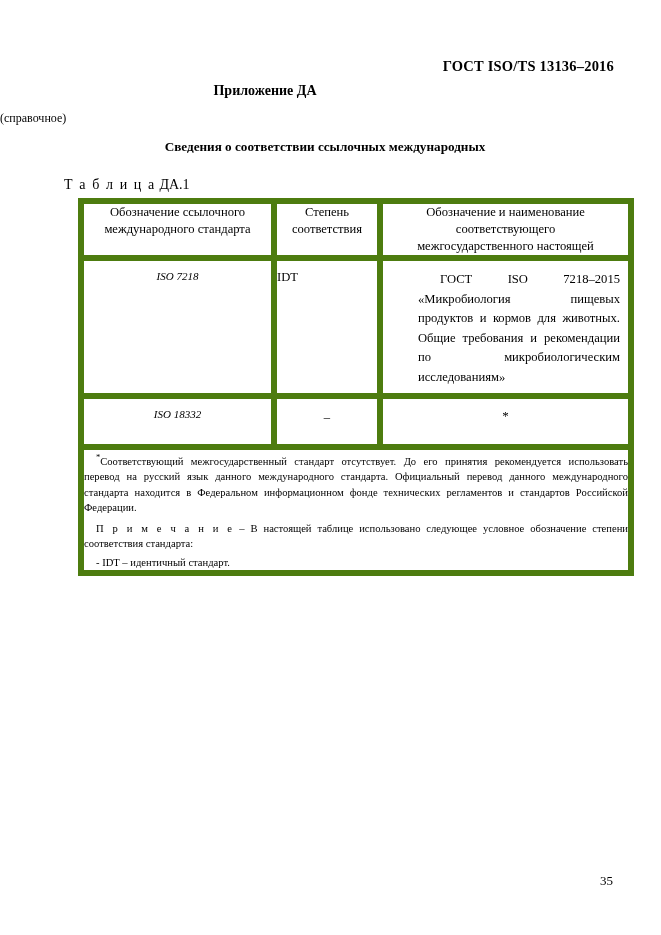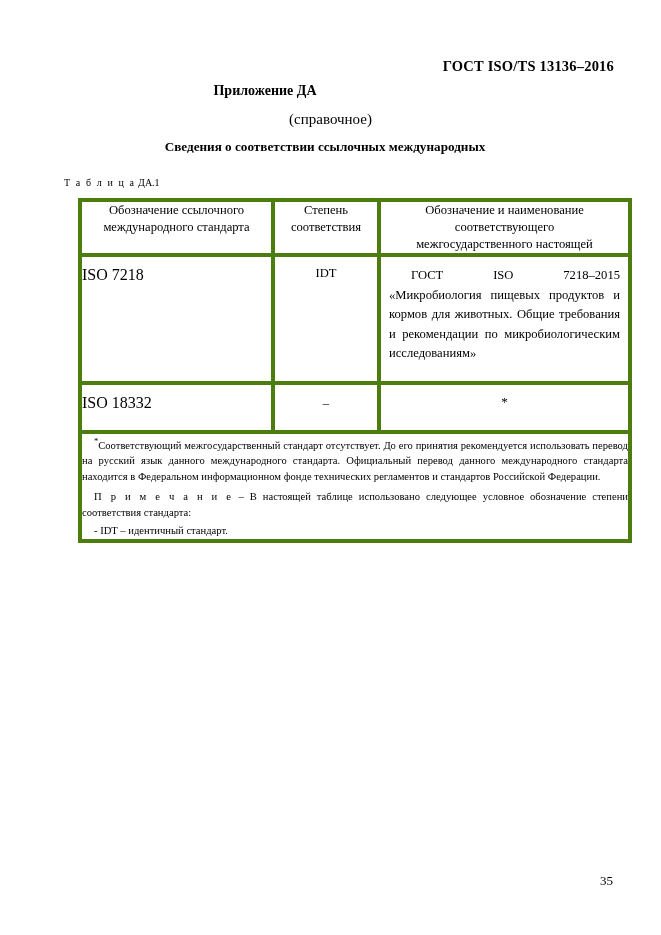--- a/index.html
+++ b/index.html
@@ -37,88 +37,89 @@
     width: 530px;
     text-align: center;
     font-size: 14px;
     font-weight: bold;
   }
   .appendix-sub {
     position: absolute;
     top: 111px;
     left: 0;
     width: 661px;
-    text-align: center;
-    font-size: 15px;
+    font-size: 12px;
   }
   .appendix-desc {
     position: absolute;
     top: 137px;
     left: 0;
     width: 650px;
     text-align: center;
     font-size: 13.2px;
     font-weight: bold;
     line-height: 19px;
   }
   .table-caption {
     position: absolute;
     top: 177px;
     left: 64px;
-    font-size: 10px;
+    font-size: 14px;
     letter-spacing: 1.6px;
   }
   .table-caption .plain {
     letter-spacing: 0;
   }
   table.ref-table {
     position: absolute;
     top: 198px;
     left: 78px;
     width: 550px;
     border-collapse: collapse;
     table-layout: fixed;
   }
   table.ref-table td {
-    border: 4px solid #4d7c0f;
+    border: 6px solid #4d7c0f;
     vertical-align: top;
     padding: 0;
   }
   .col1 { width: 193px; }
   .col2 { width: 106px; }
   .col3 { width: 251px; }
 
   .th-cell {
     text-align: center;
     font-size: 12.6px;
     line-height: 17px;
     padding: 7px 6px 9px 6px;
   }
   .row-iso7218 td { height: 124px; }
   .row-20838 td { height: 40px; }
   .row-22174 td { height: 45px; }
 
   .iso-name {
     padding-top: 9px;
-    text-align: left;
-    font-size: 16px;
+    text-align: center;
+    font-size: 11px;
+    font-style: italic;
   }
   .idt-val {
     padding-top: 9px;
-    text-align: center;
+    text-align: left;
     font-size: 12.6px;
   }
   .gost-desc {
     padding: 9px 8px 6px 8px;
     font-size: 12.6px;
     line-height: 19.5px;
     text-align: justify;
     text-align-last: justify;
     text-indent: 22px;
     hyphens: none;
+    margin-left: 27px;
   }
   .star {
     text-align: center;
     font-size: 13px;
     padding-top: 9px;
   }
   .dash {
     text-align: center;
     font-size: 12.6px;
     padding-top: 11px;

